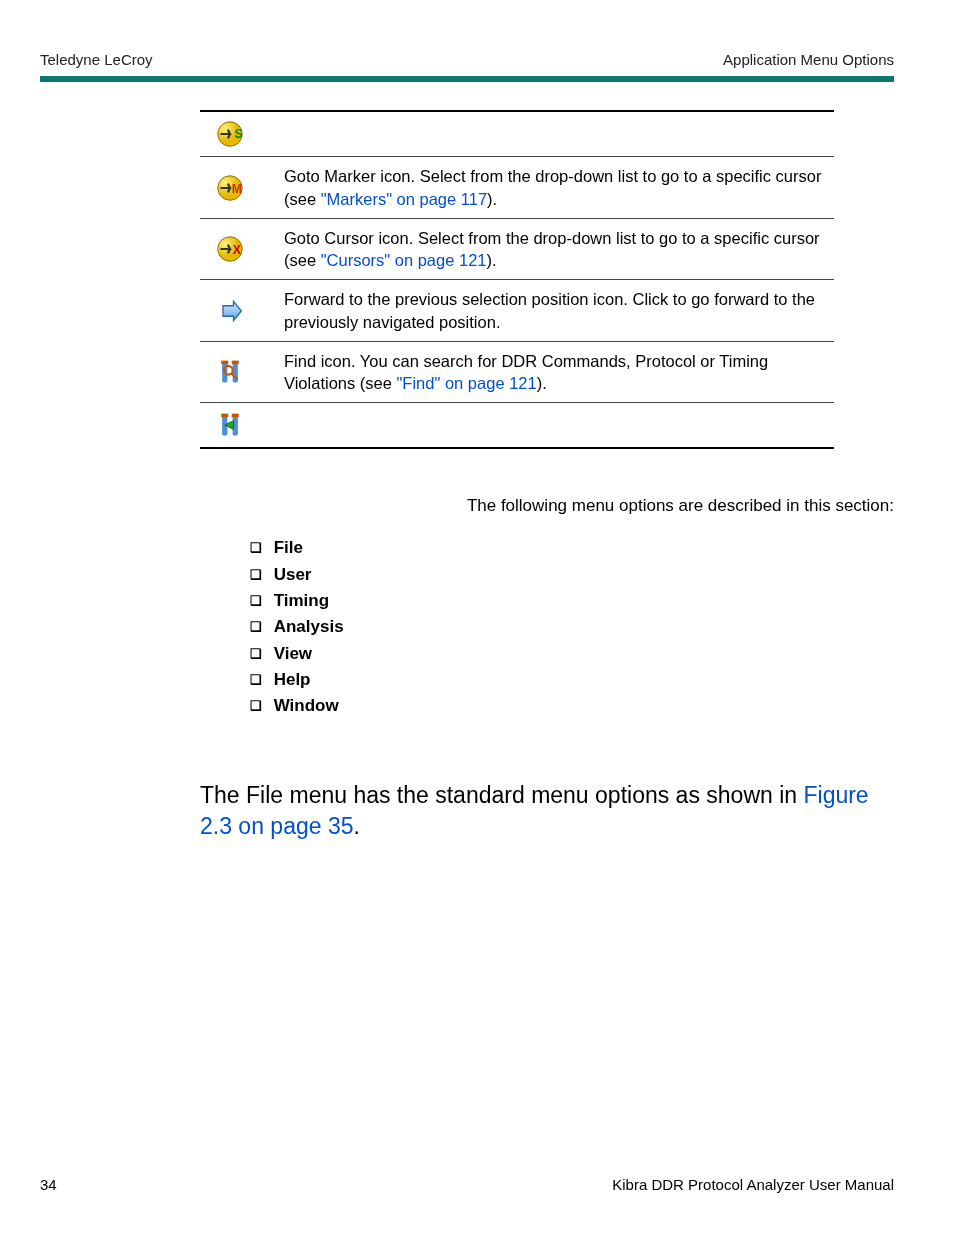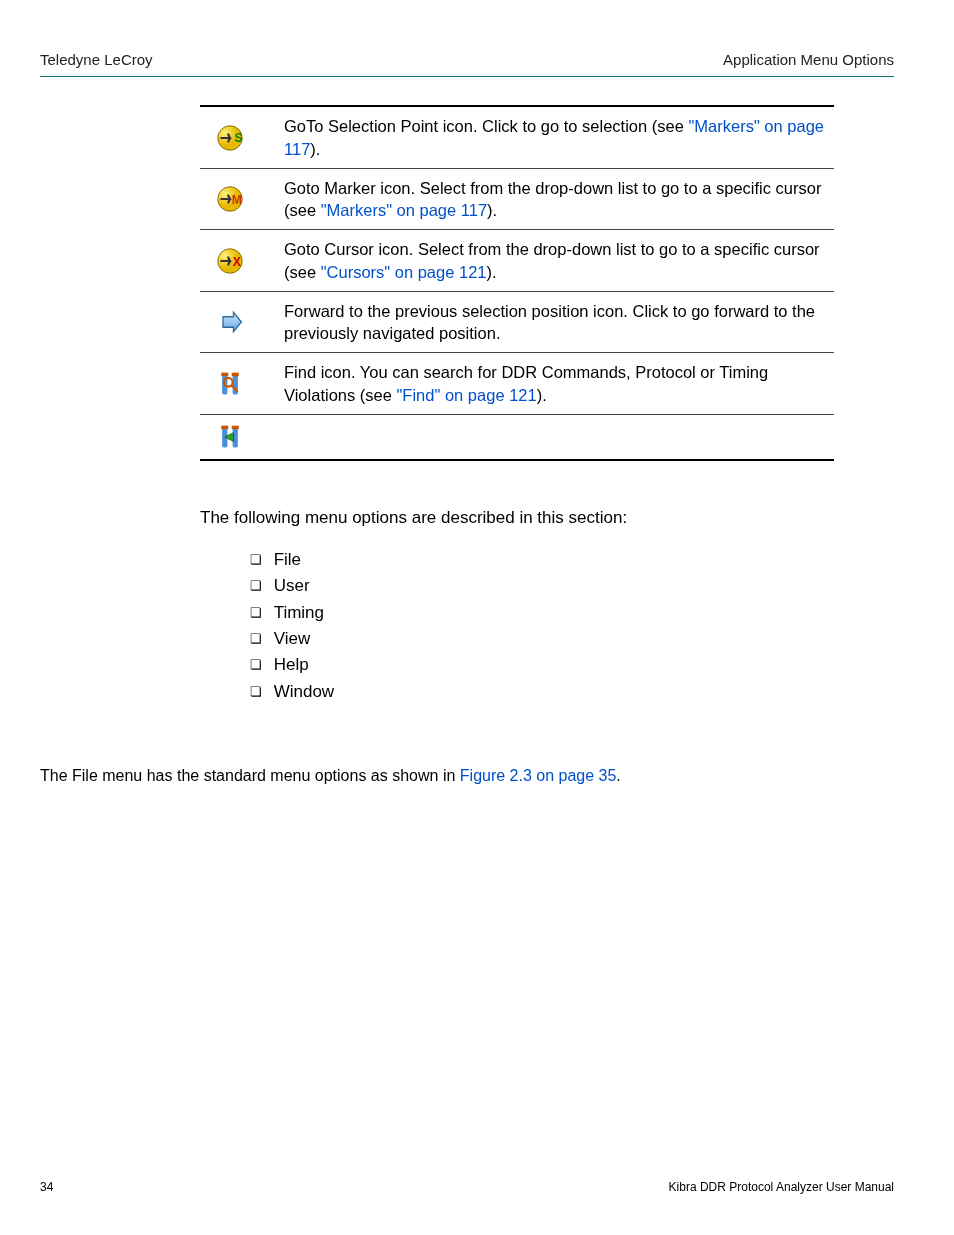--- a/index.html
+++ b/index.html
@@ -10,21 +10,21 @@
     padding: 50px 60px 40px 40px;
     width: 954px;
     box-sizing: border-box;
     line-height: 1.35;
   }
   .header {
     display: flex;
     justify-content: space-between;
     font-size: 15px;
     color: #222;
-    border-bottom: 1px solid #0f766e;
+    border-bottom: 6px solid #0f766e;
     padding-bottom: 6px;
     margin-bottom: 28px;
   }
   .icon-table {
     margin-left: 160px;
     margin-right: 60px;
     border-top: 2px solid #000;
     border-bottom: 2px solid #000;
   }
   .icon-row {
@@ -41,49 +41,52 @@
     justify-content: center;
     align-items: center;
   }
   .icon-cell svg { width: 28px; height: 28px; }
   .desc-cell { flex: 1; font-size: 16.5px; }
   a.xref { color: #0050cc; text-decoration: none; }
   .section-intro {
     margin-left: 160px;
     margin-top: 46px;
     font-size: 17px;
+    text-align: right;
   }
   ul.menu-list {
     list-style: none;
     padding: 0;
     margin: 10px 0 7px 210px;
+    font-weight: bold;
   }
   ul.menu-list li::before {
     content: "❏";
     font-size: 13px;
     margin-right: 12px;
     position: relative;
     top: -1px;
   }
   ul.menu-list li {
     font-size: 17px;
     line-height: 1.55;
   }
   .file-para {
+    margin-left: 160px;
     margin-top: 60px;
-    font-size: 16px;
+    font-size: 23px;
   }
   .footer {
     position: fixed;
     bottom: 40px;
     left: 40px;
     right: 60px;
     display: flex;
     justify-content: space-between;
-    font-size: 12px;
+    font-size: 15px;
     width: 854px;
   }
 </style>
 </head>
 <body>
 
 <div class="header">
   <span>Teledyne LeCroy</span>
   <span>Application Menu Options</span>
 </div>
@@ -96,21 +99,20 @@
             <radialGradient id="g1" cx="30%" cy="30%">
               <stop offset="0%" stop-color="#fff27a"></stop>
               <stop offset="100%" stop-color="#e6b800"></stop>
             </radialGradient>
           </defs>
           <circle cx="16" cy="16" r="14" fill="url(#g1)" stroke="#806000" stroke-width="1"></circle>
           <path d="M6 16 L16 16 L14 12 M16 16 L14 20" stroke="#333" stroke-width="2.5" fill="none" stroke-linecap="round"></path>
           <text x="21" y="21" font-size="14" font-weight="bold" fill="#008800">S</text>
         </svg>
       </div>
-      <div class="desc-cell"><span>GoTo Selection Point icon. Click to go to selection (see </span><a class="xref" href="#">"Markers" on page 117</a><span>).</span></div>
     </div>
     <div class="icon-row">
       <div class="icon-cell">
         <svg viewBox="0 0 32 32">
           <defs>
             <radialGradient id="g2" cx="30%" cy="30%">
               <stop offset="0%" stop-color="#fff27a"></stop>
               <stop offset="100%" stop-color="#e6b800"></stop>
             </radialGradient>
           </defs>
@@ -175,20 +177,21 @@
         </svg>
       </div>
     </div>
   </div>
 
 <p class="section-intro">The following menu options are described in this section:</p>
 <ul class="menu-list">
     <li>File</li>
     <li>User</li>
     <li>Timing</li>
+    <li>Analysis</li>
     <li>View</li>
     <li>Help</li>
     <li>Window</li>
   </ul>
 
 <p class="file-para">
   <span>The File menu has the standard menu options as shown in </span><a class="xref" href="#">Figure 2.3 on page 35</a><span>.</span>
 </p>
 
 <div class="footer">

